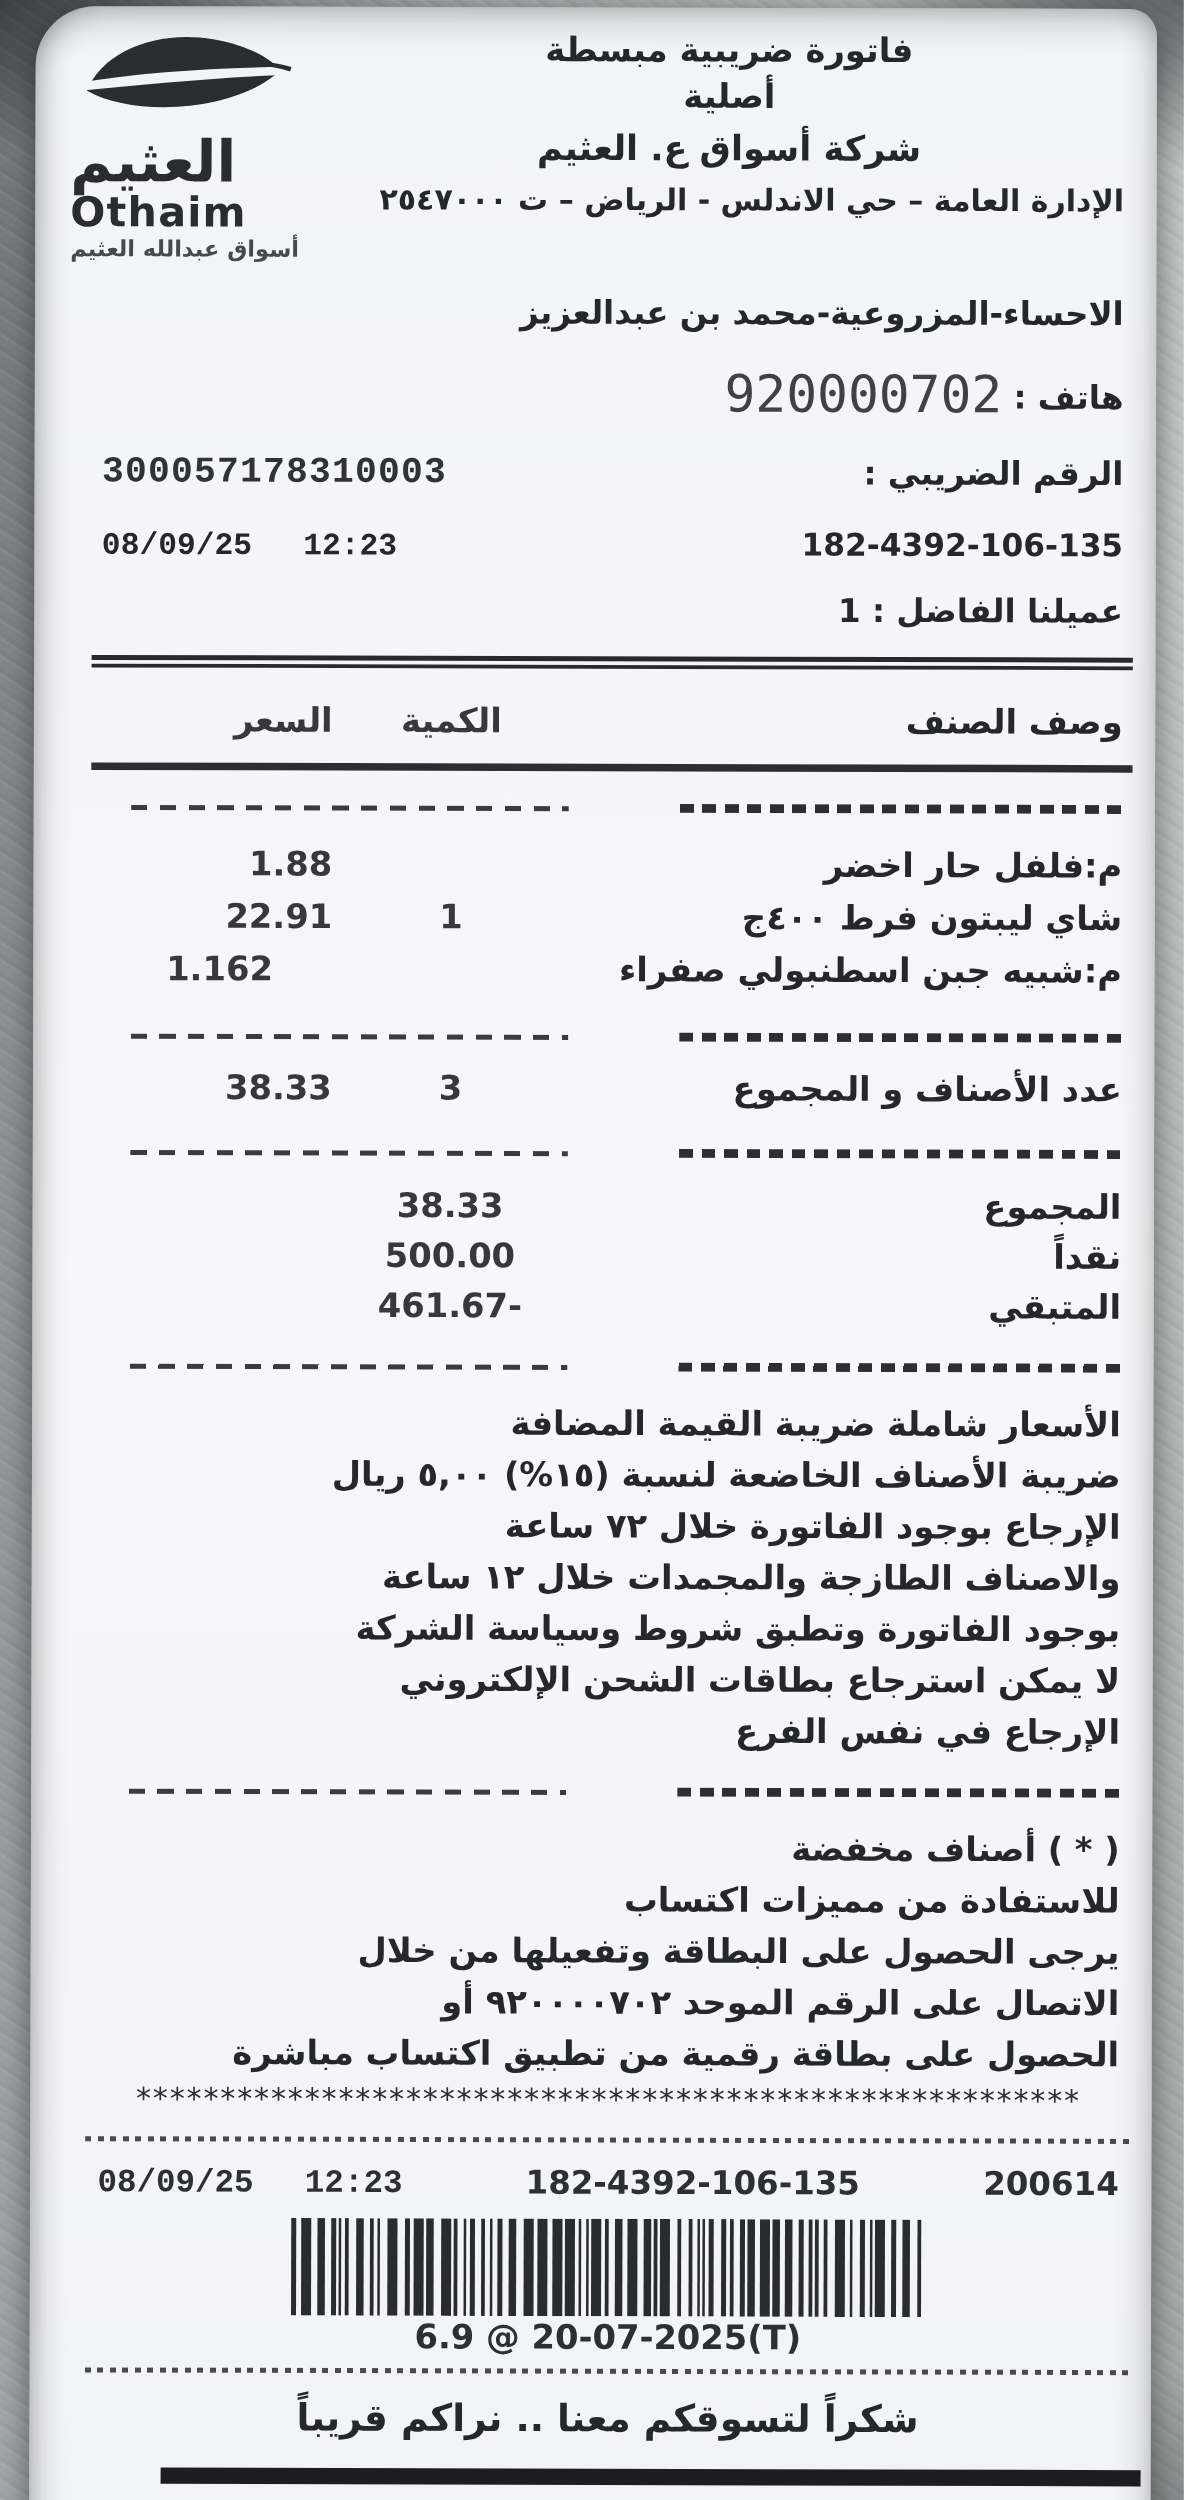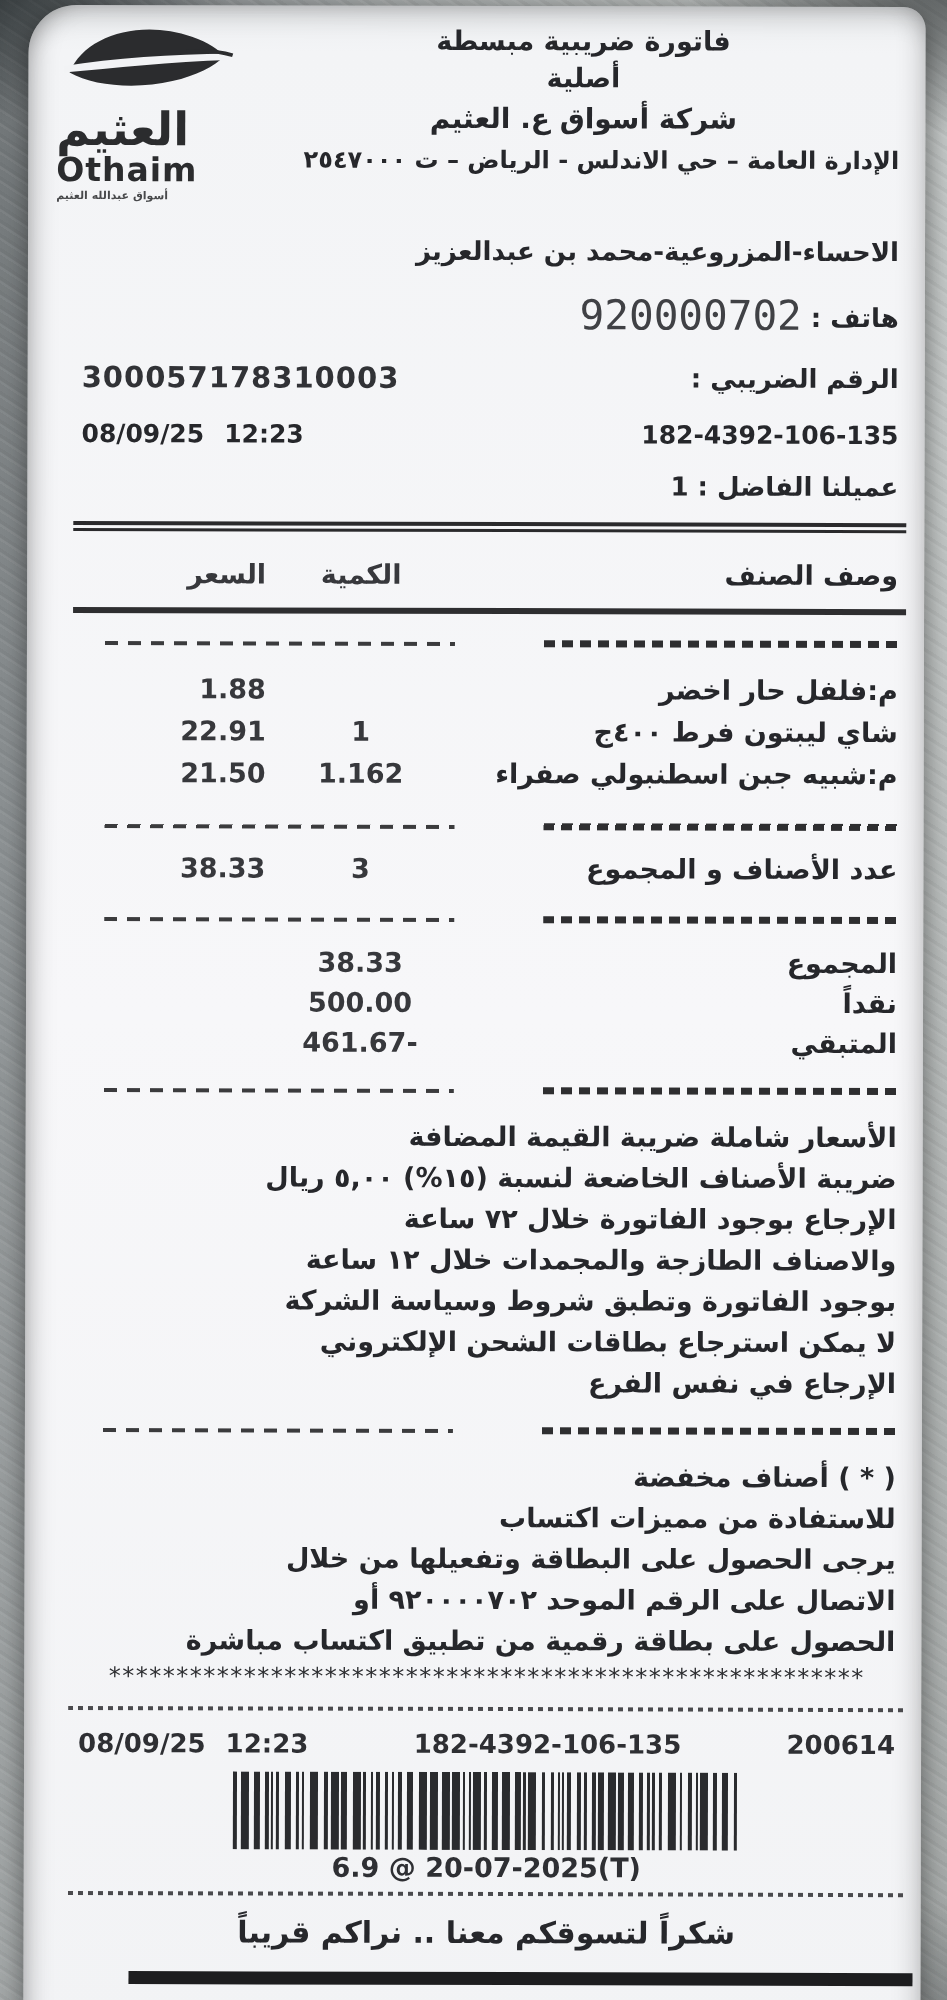--- a/index.html
+++ b/index.html
@@ -22,37 +22,37 @@
       inset 18px 0 28px -18px rgba(0,0,0,.38),
       inset -18px 0 30px -20px rgba(0,0,0,.32),
       inset 0 24px 26px -16px rgba(0,0,0,.2);
   }
   .content{position:relative;height:100%;box-sizing:border-box;padding:16px 26px 0 54px;
     direction:rtl;color:#26272b;font-weight:700;}
   
   .logo{position:absolute;left:28px;top:12px;width:205px;text-align:left;color:#2b2c2e;direction:ltr;}
   .brand-ar{font-size:46px;line-height:1.05;margin-top:-4px;}
   .brand-en{font-size:33px;letter-spacing:1px;line-height:1.0;}
-  .brand-tag{font-size:11px;letter-spacing:.5px;margin-top:3px;opacity:.85;}
+  .brand-tag{font-size:18px;letter-spacing:.5px;margin-top:3px;opacity:.85;}
   
   .indent{margin-left:185px;}
   .doc-type{font-size:27px;line-height:37px;text-align:center;}
   .company{font-size:28px;line-height:38px;text-align:center;margin-top:4px;}
   .address{font-size:24px;line-height:36px;text-align:right;margin-top:4px;white-space:nowrap;}
   .branch{font-size:26px;line-height:38px;text-align:right;margin-top:54px;}
   .phone-row{margin-top:22px;text-align:right;font-size:26px;line-height:46px;}
   .phone-num{font-family:"DejaVu Sans Mono",monospace;font-weight:400;font-size:41px;
     letter-spacing:1px;color:#404145;vertical-align:-3px;}
   .tax-row{margin-top:18px;display:flex;justify-content:space-between;align-items:flex-start;
     font-size:26px;line-height:40px;}
-  .tax-num{font-size:29px;letter-spacing:1px;color:#313236;direction:ltr;}
+  .tax-num{font-size:29px;letter-spacing:1px;color:#313236;direction:ltr;font-family:Liberation Mono, monospace;}
   .invoice-row{margin-top:18px;display:flex;justify-content:space-between;align-items:baseline;
     font-size:25px;line-height:38px;}
   .ltr{direction:ltr;unicode-bidi:isolate;}
-  .dt-group{display:flex;gap:20px;direction:ltr;}
+  .dt-group{display:flex;gap:41px;direction:ltr;font-family:Liberation Mono, monospace;}
   .customer{margin-top:14px;font-size:26px;line-height:36px;text-align:right;}
   
   .sep-double{margin:18px -8px 0 -8px;height:10px;
     border-top:4px solid #2a2a2c;border-bottom:3px solid #2a2a2c;box-sizing:border-box;}
   .thick-line{margin:12px -8px 0 -8px;height:6px;background:#2e2e30;}
   .dash-row{display:flex;justify-content:space-between;direction:ltr;padding-left:24px;}
   .dash-left{width:350px;height:4px;margin-top:2px;
     background:repeating-linear-gradient(90deg,#3b3b3d 0 13px,transparent 13px 23px);}
   .dash-right{width:354px;height:7px;
     background:repeating-linear-gradient(90deg,#2e2e30 0 11px,transparent 11px 18px);}
@@ -149,21 +149,20 @@
         <span class="cell-price">1.88</span>
       </div>
       <div class="trow">
         <span class="cell-desc">شاي ليبتون فرط ٤٠٠ج</span>
         <span class="cell-qty">1</span>
         <span class="cell-price">22.91</span>
       </div>
       <div class="trow">
         <span class="cell-desc">م:شبيه جبن اسطنبولي صفراء</span>
         <span class="cell-qty">1.162</span>
-        <span class="cell-price">21.50</span>
       </div>
     </div>
 
     <div class="dash-row" style="margin-top:28px">
       <span class="dash-left"></span>
         <span class="dash-right"></span>
     </div>
 
     <div class="trow count-row">
       <span class="cell-desc">عدد الأصناف و المجموع</span>

